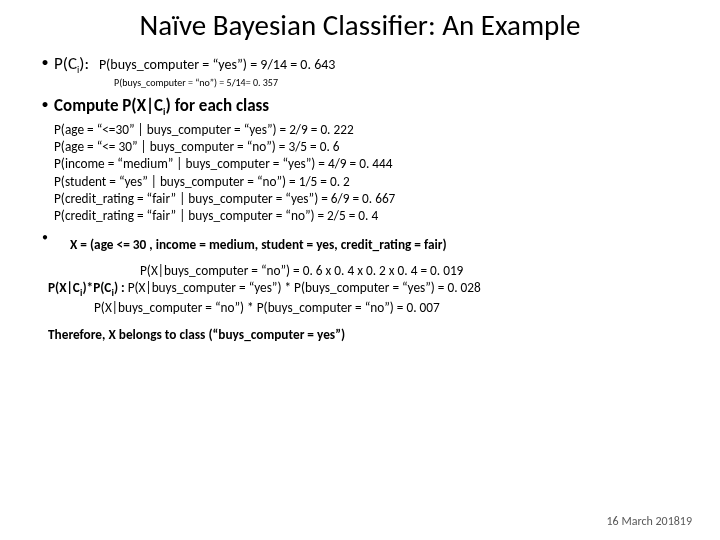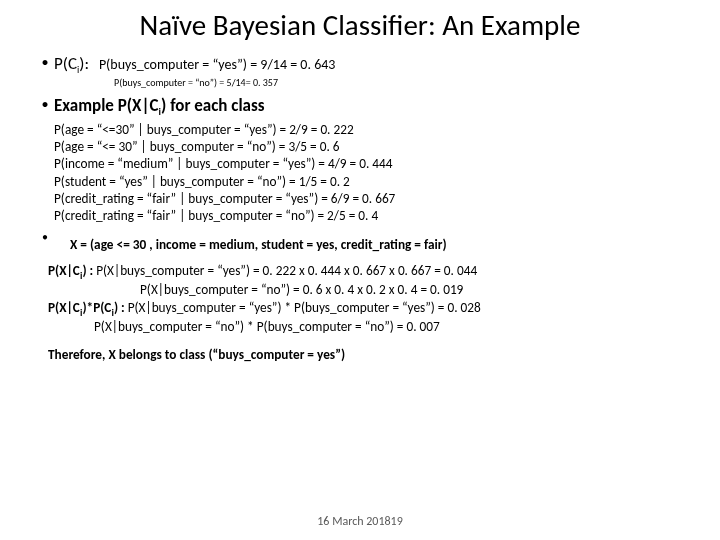--- a/index.html
+++ b/index.html
@@ -29,21 +29,21 @@
   .detail-block { margin: 1px 0 6px 18px; font-size: 13.3px; }
   .detail-block p { margin: 0; }
   .x-def { margin: 6px 0 6px 34px; font-size: 13.3px; font-weight: 700; }
   .calc { margin: 2px 0 0 12px; font-size: 13.3px; }
   .calc p { margin: 0; }
   .calc .in1 { margin-left: 92px; }
   .calc .in2 { margin-left: 46px; }
   .therefore { margin: 10px 0 0 12px; font-size: 13.3px; font-weight: 700; }
   .footer {
     position: absolute; bottom: 12px; left: 0; right: 0;
-    display: flex; justify-content: center;
+    display: flex; justify-content: flex-end;
     padding: 0 28px; font-size: 12px; color: #595959;
   }
 </style>
 </head>
 <body>
 
 <div class="title">Naïve Bayesian Classifier:  An Example</div>
 
 <div class="content">
 
@@ -54,44 +54,41 @@
         <span>P(C</span><sub>i</sub><span>):</span>
       </span>
       <span class="pci-tail">P(buys_computer = “yes”)  = 9/14 = 0. 643</span>
       <div class="pci-line2">P(buys_computer = “no”) = 5/14= 0. 357</div>
     </div>
   </div>
 
   <div class="b-row" style="margin-top:6px">
     <div class="bullet">•</div>
     <div class="b-body hdr sub bold">
-      <span>Example P(X|C</span><sub>i</sub><span>) for each class</span>
+      <span>Compute P(X|C</span><sub>i</sub><span>) for each class</span>
     </div>
   </div>
 
   <div class="detail-block">
     <p>P(age = “&lt;=30” | buys_computer = “yes”) = 2/9 = 0. 222</p>
     <p>P(age = “&lt;= 30” | buys_computer = “no”) = 3/5 = 0. 6</p>
     <p>P(income = “medium” | buys_computer = “yes”) = 4/9 = 0. 444</p>
     <p>P(student = “yes” | buys_computer = “no”) = 1/5 = 0. 2</p>
     <p>P(credit_rating = “fair” | buys_computer = “yes”) = 6/9 = 0. 667</p>
     <p>P(credit_rating = “fair” | buys_computer = “no”) = 2/5 = 0. 4</p>
   </div>
 
   <div class="b-row">
     <div class="bullet" style="font-size:12px">•</div>
     <div class="b-body">
       <div class="x-def" style="margin-left:16px">X = (age &lt;= 30 , income = medium, student = yes, credit_rating = fair)</div>
     </div>
   </div>
 
   <div class="calc">
-    <p>
-      <span class="bold sub"><span> P(X|C</span><sub>i</sub><span>) : </span></span><span>P(X|buys_computer = “yes”) = 0. 222 x 0. 444 x 0. 667 x 0. 667 = 0. 044</span>
-    </p>
     <p class="in1">P(X|buys_computer = “no”) = 0. 6 x 0. 4 x 0. 2 x 0. 4 = 0. 019</p>
     <p>
       <span class="bold sub"><span>P(X|C</span><sub>i</sub><span>)*P(C</span><sub>i</sub><span>) : </span></span><span>P(X|buys_computer = “yes”) * P(buys_computer = “yes”) = 0. 028</span>
     </p>
     <p class="in2">P(X|buys_computer = “no”) * P(buys_computer = “no”) = 0. 007</p>
   </div>
 
   <div class="therefore">Therefore,  X belongs to class (“buys_computer = yes”)</div>
 </div>
 

